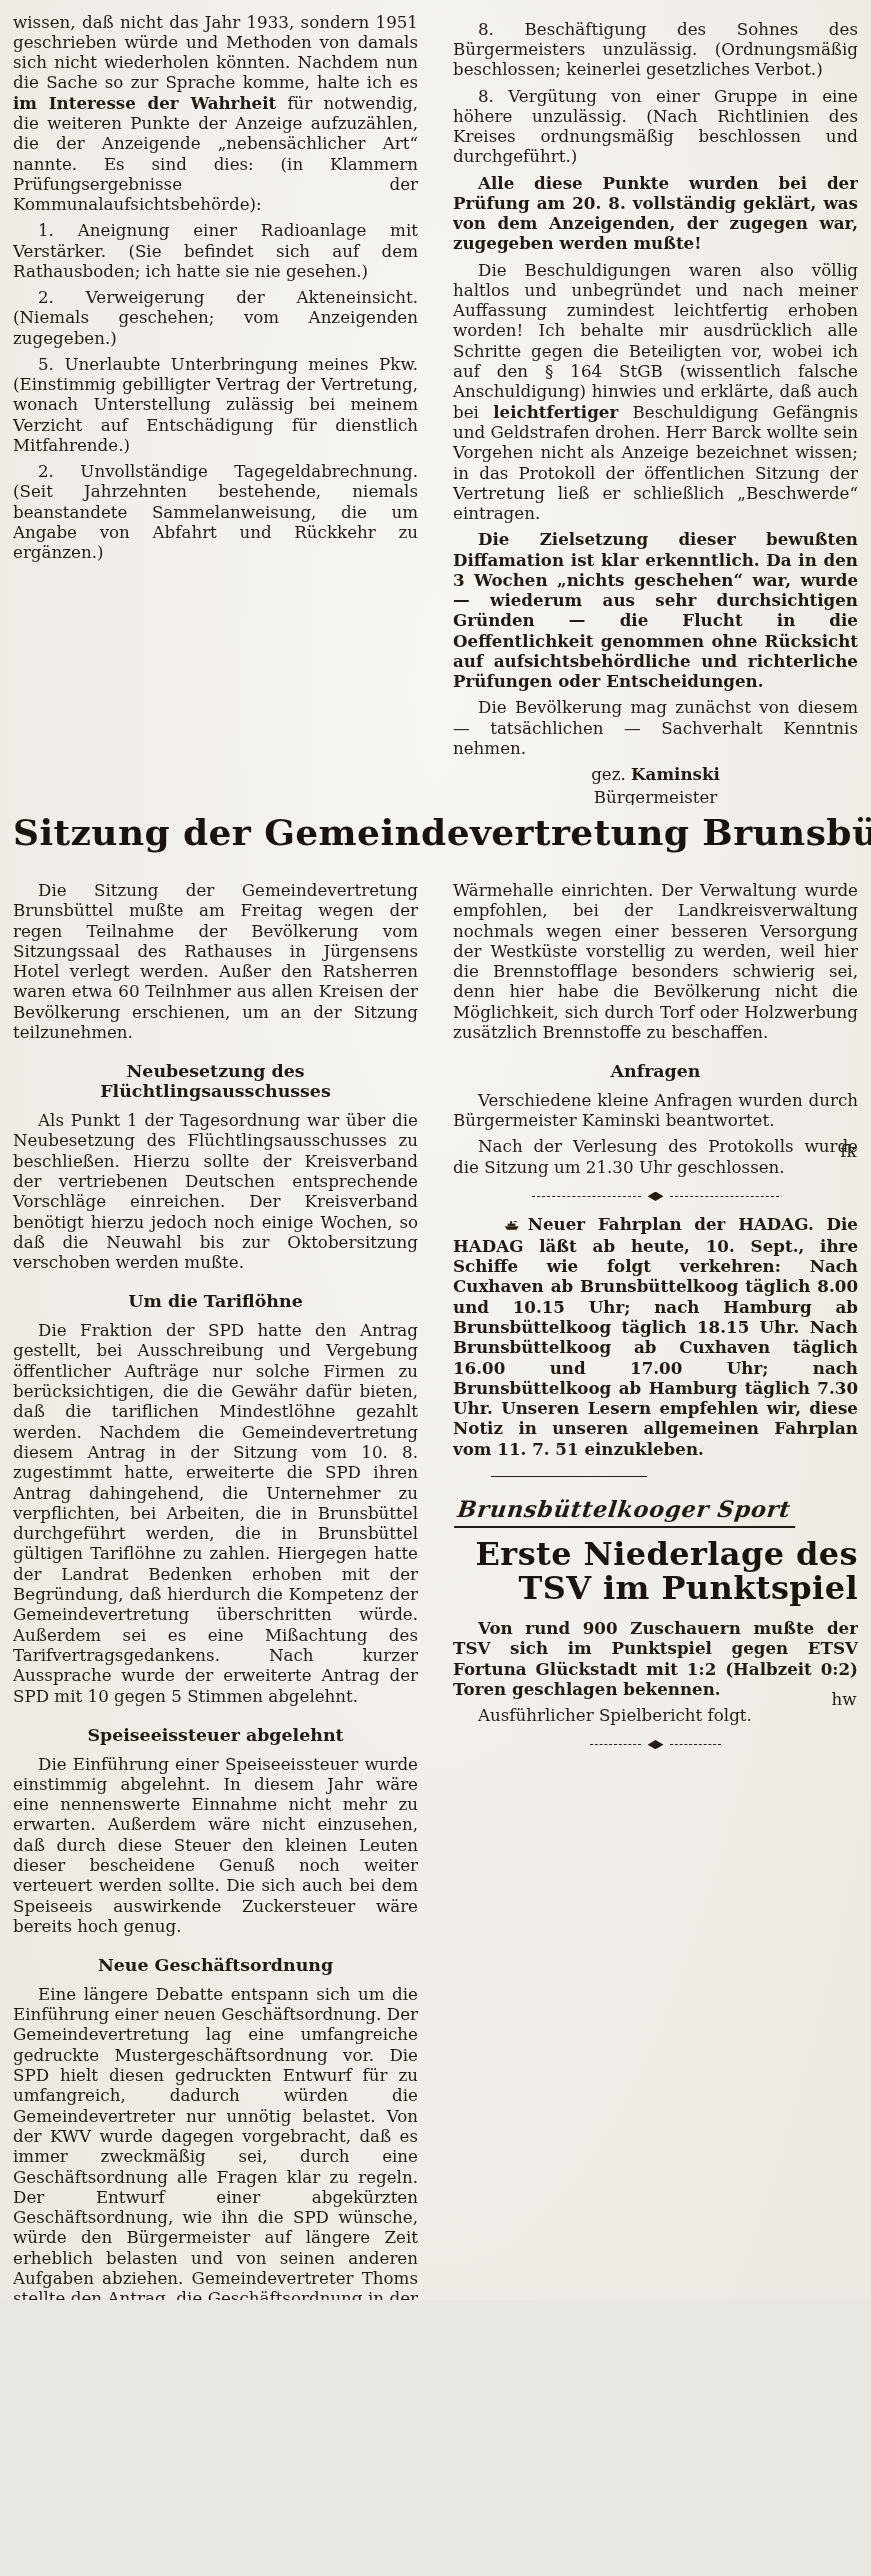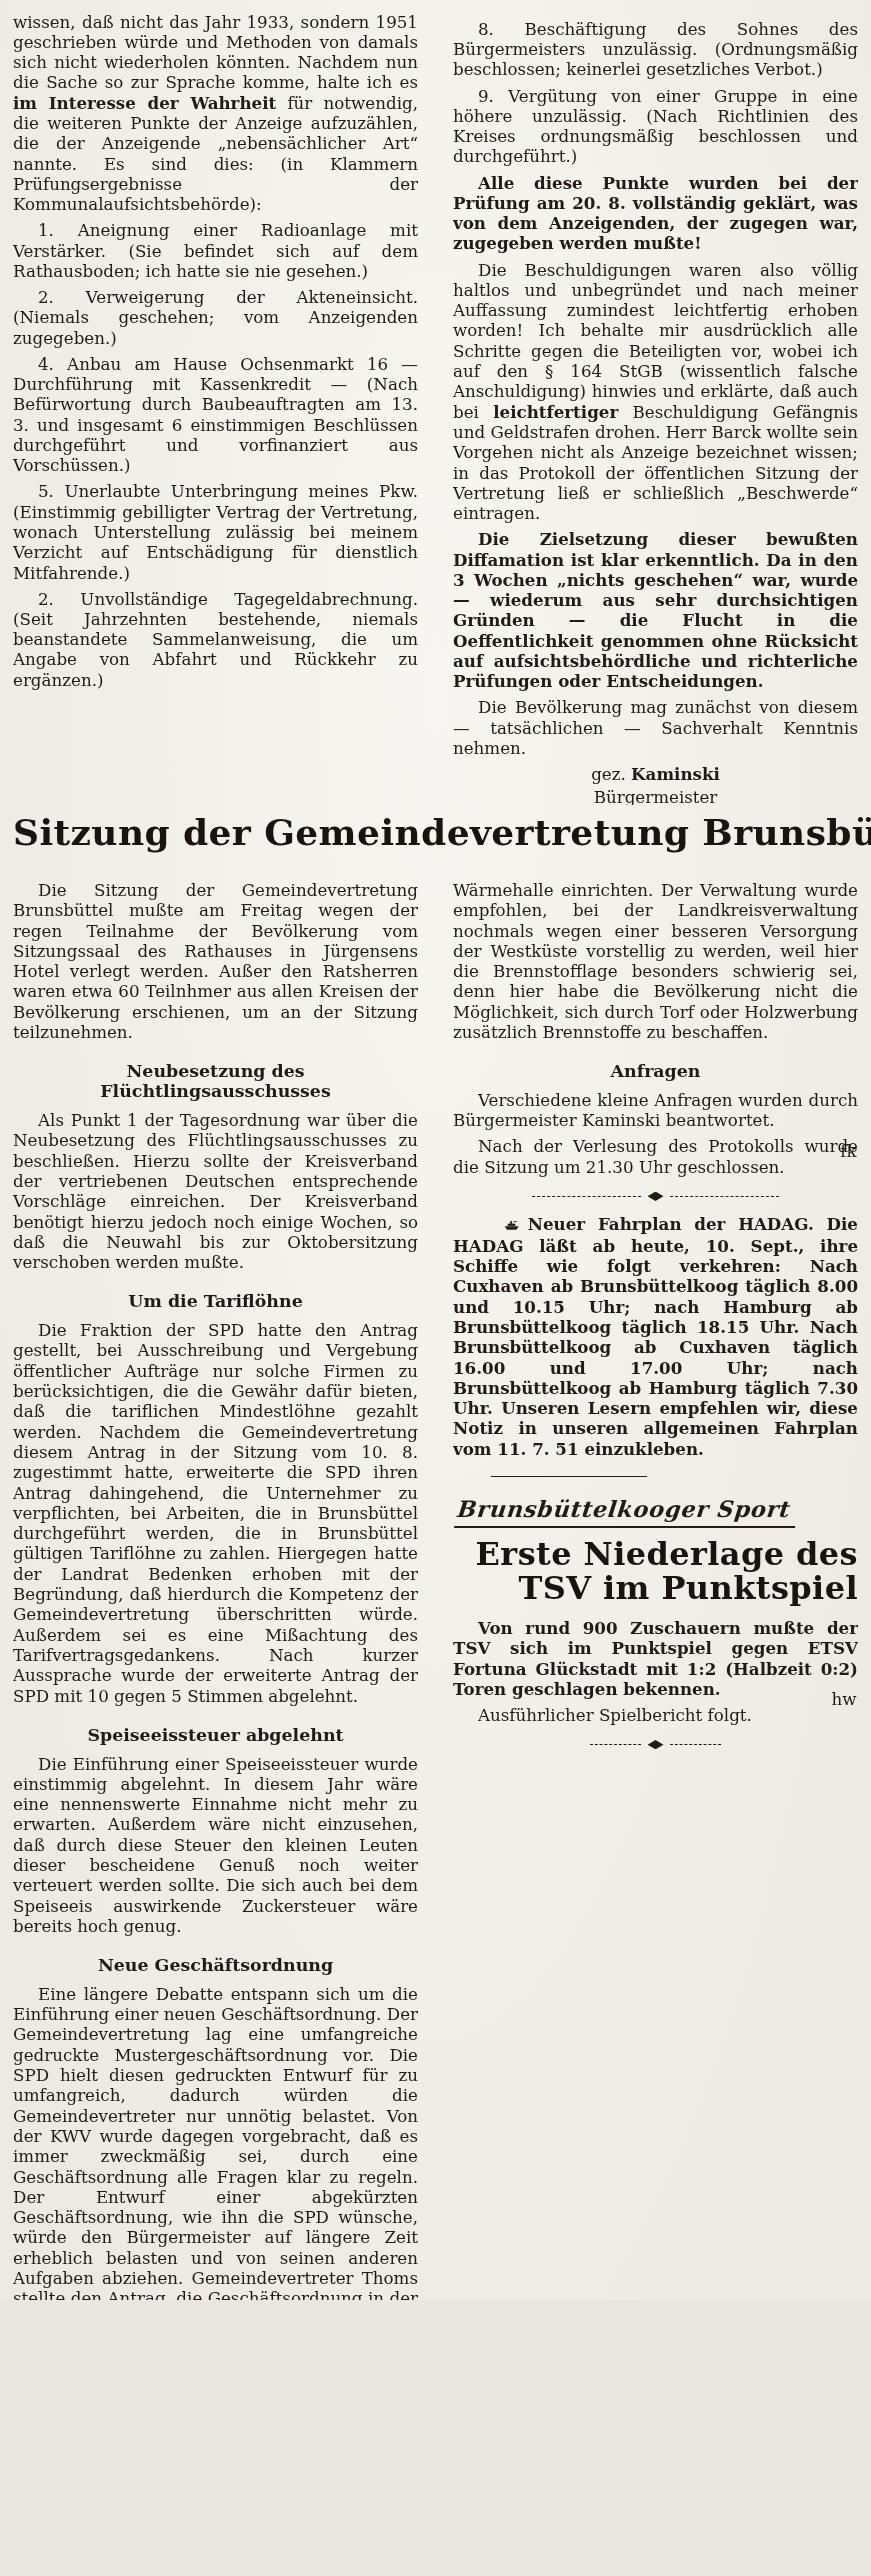--- a/index.html
+++ b/index.html
@@ -94,27 +94,26 @@
 </style>
 </head>
 <body>
 
 <div class="page">
   <section class="top-section">
     <div class="col" id="col-top-left">
         <p class="body-p noindent"><span>wissen, daß nicht das Jahr 1933, sondern 1951 geschrieben würde und Methoden von damals sich nicht wiederholen könnten. Nachdem nun die Sache so zur Sprache komme, halte ich es </span><span class="b">im Interesse der Wahrheit</span><span> für notwendig, die weiteren Punkte der Anzeige aufzuzählen, die der Anzeigende „nebensächlicher Art“ nannte. Es sind dies: (in Klammern Prüfungsergebnisse der Kommunalaufsichtsbehörde):</span></p>
         <p class="body-p"><span>1. Aneignung einer Radioanlage mit Verstärker. (Sie befindet sich auf dem Rathausboden; ich hatte sie nie gesehen.)</span></p>
         <p class="body-p"><span>2. Verweigerung der Akteneinsicht. (Niemals geschehen; vom Anzeigenden zugegeben.)</span></p>
-        <p class="body-p"><span>4. Anbau am Hause Ochsenmarkt 16 — Durchführung mit Kassenkredit — (Nach Befürwortung durch Baubeauftragten am 13. 3. und insgesamt 6 einstimmigen Beschlüssen durchgeführt und vorfinanziert aus Vorschüssen.)</span></p>
         <p class="body-p"><span>5. Unerlaubte Unterbringung meines Pkw. (Einstimmig gebilligter Vertrag der Vertretung, wonach Unterstellung zulässig bei meinem Verzicht auf Entschädigung für dienstlich Mitfahrende.)</span></p>
         <p class="body-p"><span>2. Unvollständige Tagegeldabrechnung. (Seit Jahrzehnten bestehende, niemals beanstandete Sammelanweisung, die um Angabe von Abfahrt und Rückkehr zu ergänzen.)</span></p>
       </div>
     <div class="col col-right-top" id="col-top-right">
         <p class="body-p"><span>8. Beschäftigung des Sohnes des Bürgermeisters unzulässig. (Ordnungsmäßig beschlossen; keinerlei gesetzliches Verbot.)</span></p>
-        <p class="body-p"><span>9. Vergütung von einer Gruppe in eine höhere unzulässig. (Nach Richtlinien des Kreises ordnungsmäßig beschlossen und durchgeführt.)</span></p>
+        <p class="body-p"><span>8. Vergütung von einer Gruppe in eine höhere unzulässig. (Nach Richtlinien des Kreises ordnungsmäßig beschlossen und durchgeführt.)</span></p>
         <p class="body-p bold"><span>Alle diese Punkte wurden bei der Prüfung am 20. 8. vollständig geklärt, was von dem Anzeigenden, der zugegen war, zugegeben werden mußte!</span></p>
         <p class="body-p"><span>Die Beschuldigungen waren also völlig haltlos und unbegründet und nach meiner Auffassung zumindest leichtfertig erhoben worden! Ich behalte mir ausdrücklich alle Schritte gegen die Beteiligten vor, wobei ich auf den § 164 StGB (wissentlich falsche Anschuldigung) hinwies und erklärte, daß auch bei </span><span class="b">leichtfertiger</span><span> Beschuldigung Gefängnis und Geldstrafen drohen. Herr Barck wollte sein Vorgehen nicht als Anzeige bezeichnet wissen; in das Protokoll der öffentlichen Sitzung der Vertretung ließ er schließlich „Beschwerde“ eintragen.</span></p>
         <p class="body-p bold"><span>Die Zielsetzung dieser bewußten Diffamation ist klar erkenntlich. Da in den 3 Wochen „nichts geschehen“ war, wurde — wiederum aus sehr durchsichtigen Gründen — die Flucht in die Oeffentlichkeit genommen ohne Rücksicht auf aufsichtsbehördliche und richterliche Prüfungen oder Entscheidungen.</span></p>
         <p class="body-p"><span>Die Bevölkerung mag zunächst von diesem — tatsächlichen — Sachverhalt Kenntnis nehmen.</span></p>
         <p class="sig"><span>gez. </span><span class="b">Kaminski</span></p>
         <p class="sig"><span>Bürgermeister</span></p>
       </div>
   </section>
 
   <h1 class="main-headline">Sitzung der Gemeindevertretung Brunsbüttel</h1>

